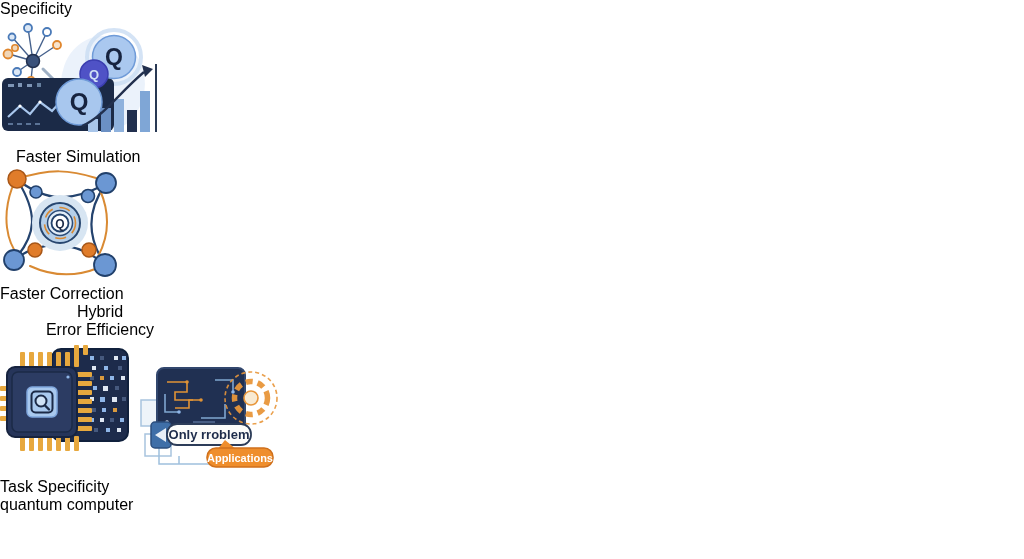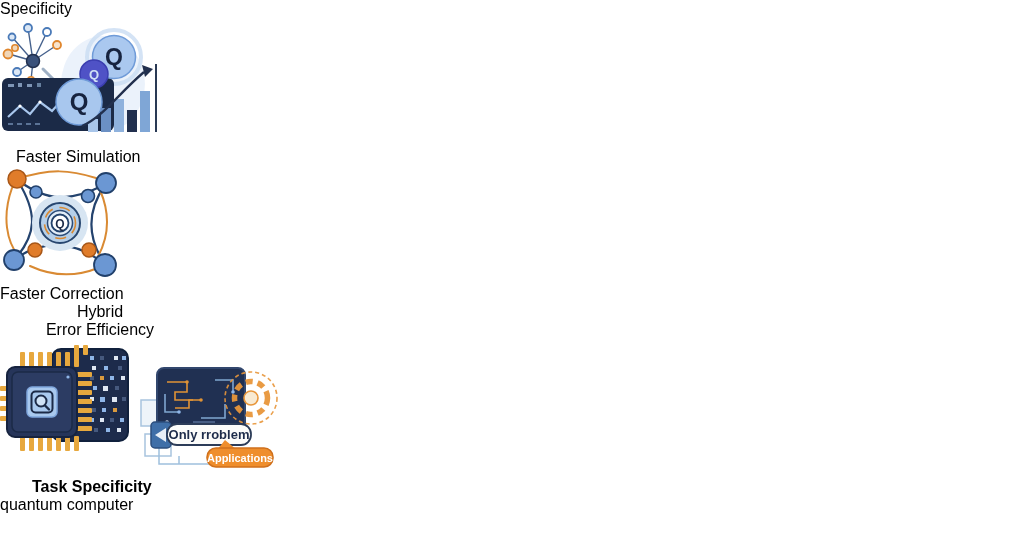--- a/index.html
+++ b/index.html
@@ -232,21 +232,21 @@
       <polygon points="16,77 27,70 27,84" fill="#e8eff7"></polygon>
       <rect x="28" y="66" width="84" height="21" rx="10" fill="#fcfcfa" stroke="#2c3c58" stroke-width="1.8"></rect>
       <text x="70" y="81" font-size="13" font-weight="bold" fill="#1e2c4a" text-anchor="middle">Only rroblem</text>
     </g>
     <g>
       <polygon points="86,82 98,92 78,92" fill="#ef8e2c"></polygon>
       <rect x="68" y="90" width="66" height="19" rx="9" fill="#ef8e2c" stroke="#cf701c" stroke-width="1.5"></rect>
       <text x="101" y="103.5" font-size="11" font-weight="bold" fill="#ffffff" text-anchor="middle">Applications</text>
     </g>
   </svg>
-  <div class="abs item-label" style="left:755px;top:143px;font-weight:700;padding-left:32px;">Task Specificity</div>
+  <div class="abs item-label" style="left:755px;top:143px;font-weight:400;">Task Specificity</div>
   <div class="abs desc" style="left:755px;top:171px;">
     <div>quantum computer</div>
 
   </div>
 
   
   
   
 
   

